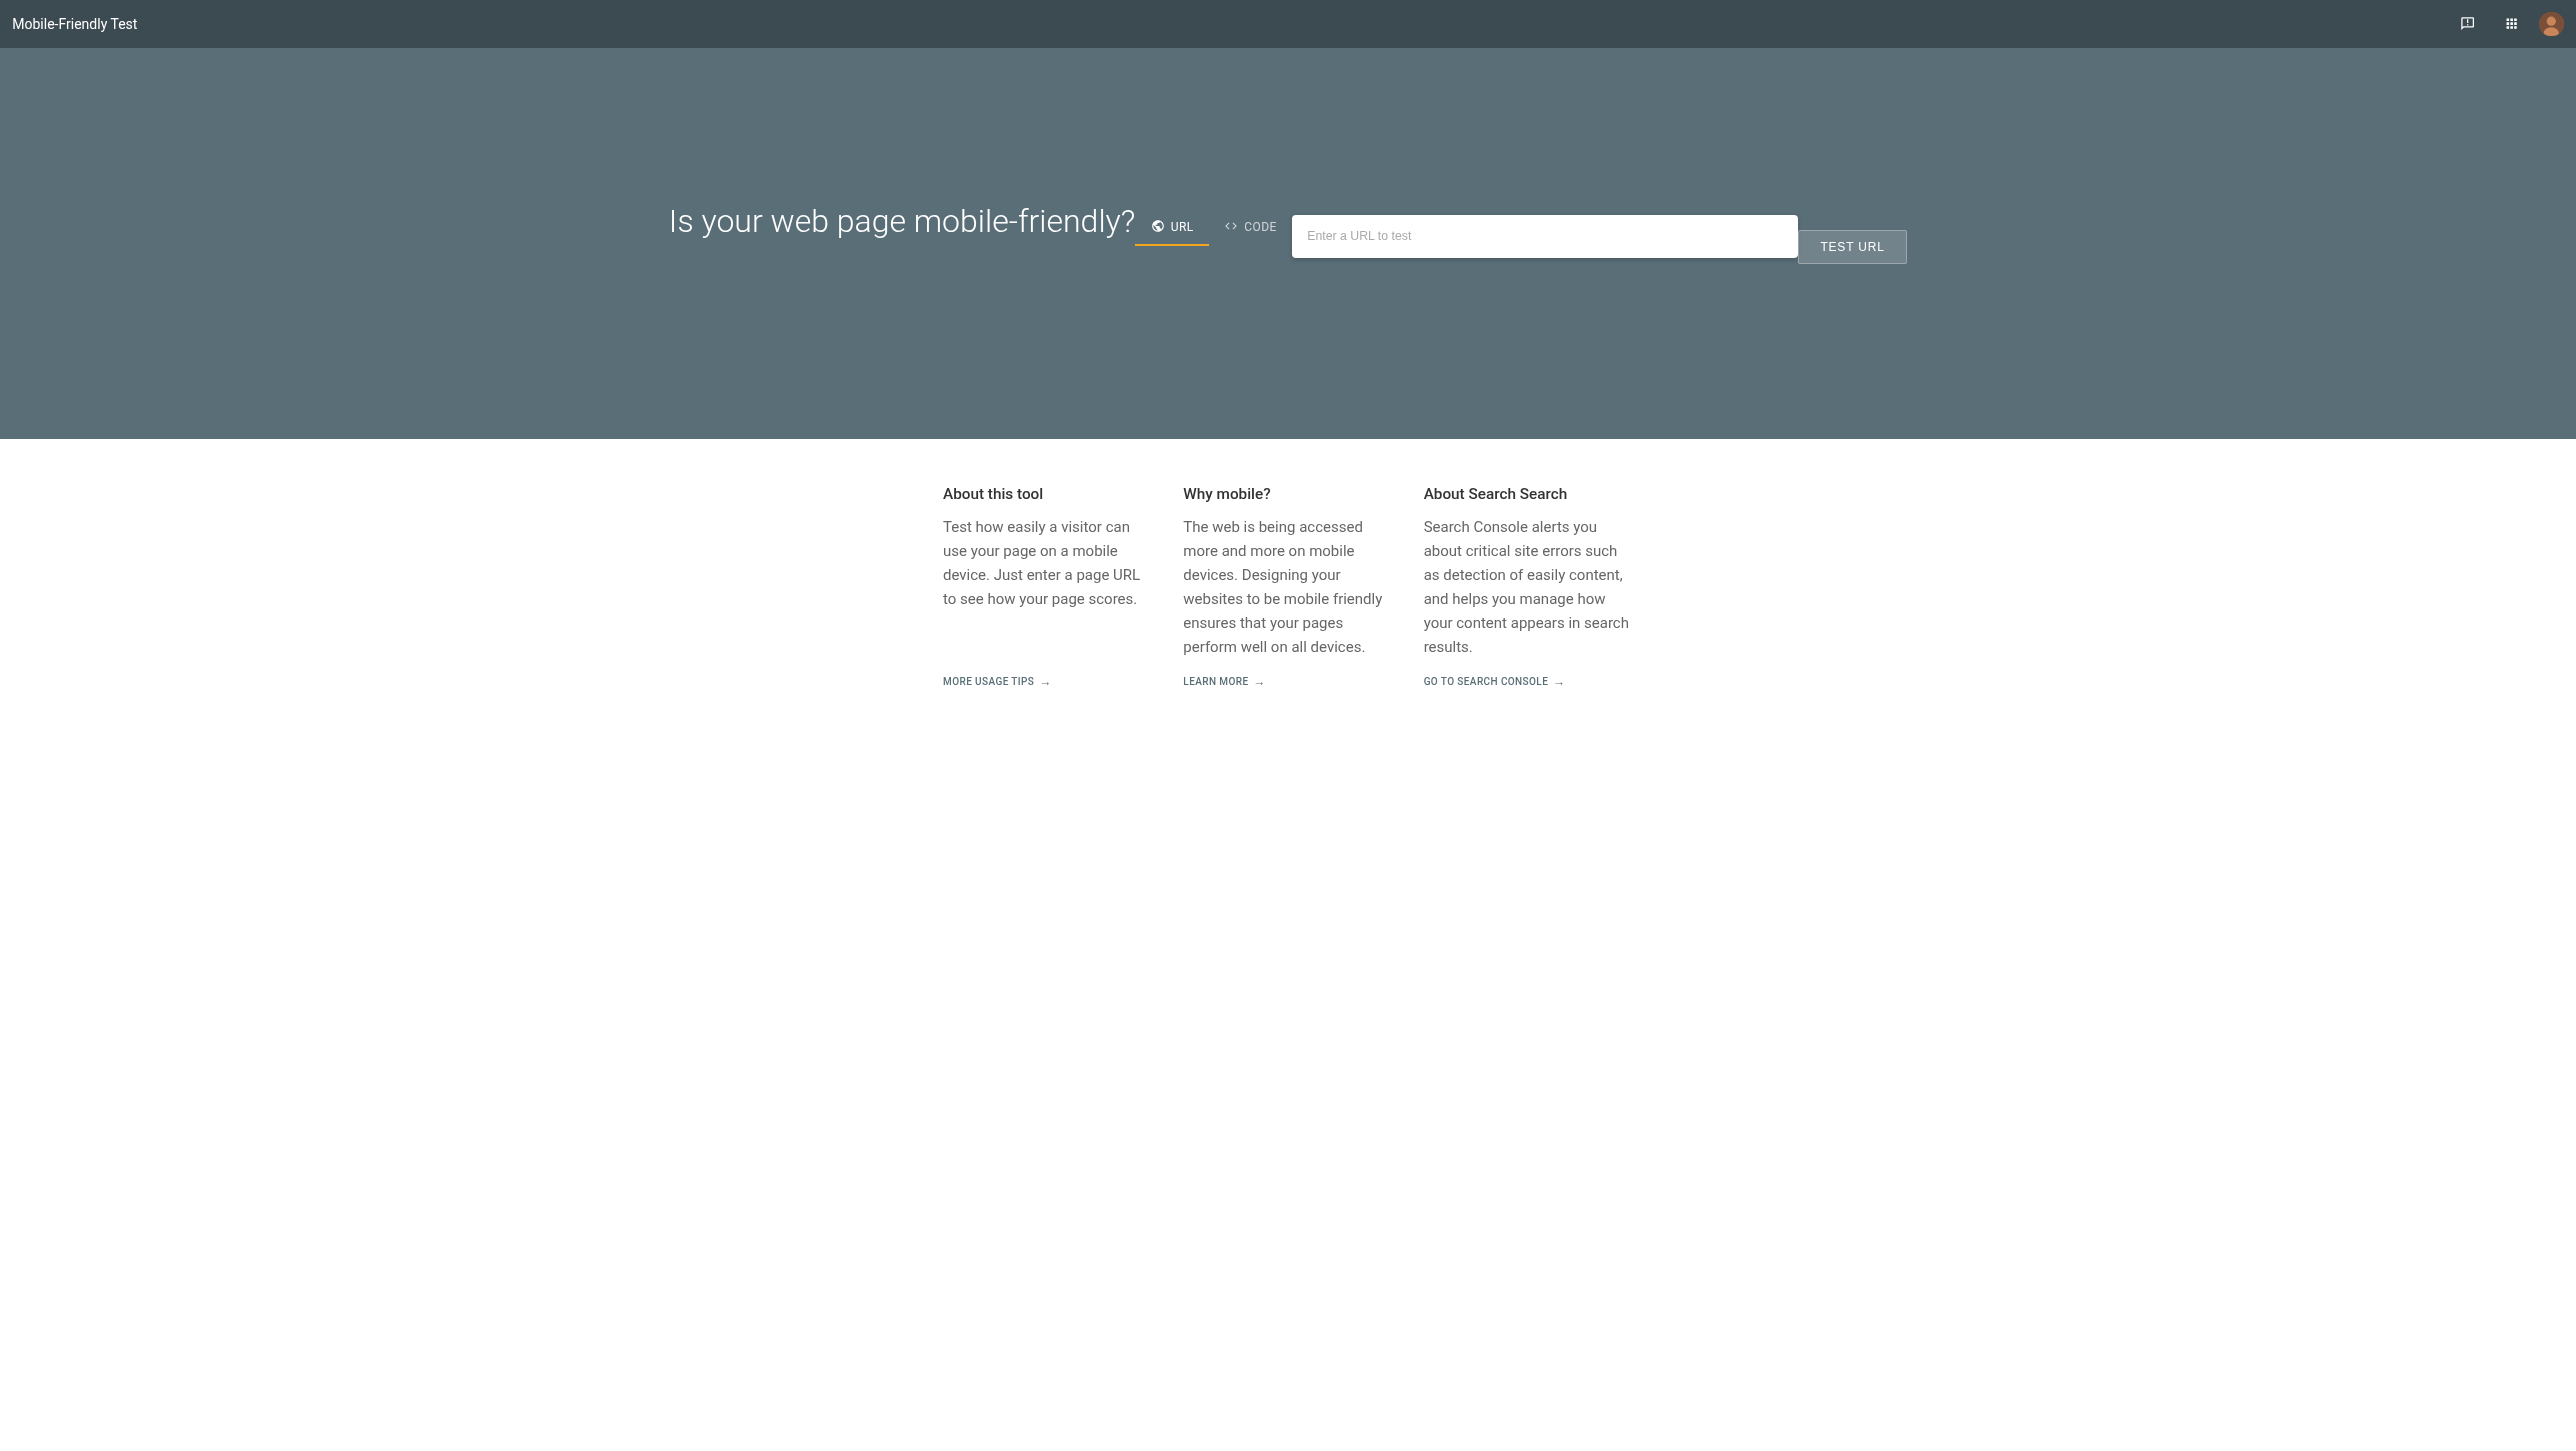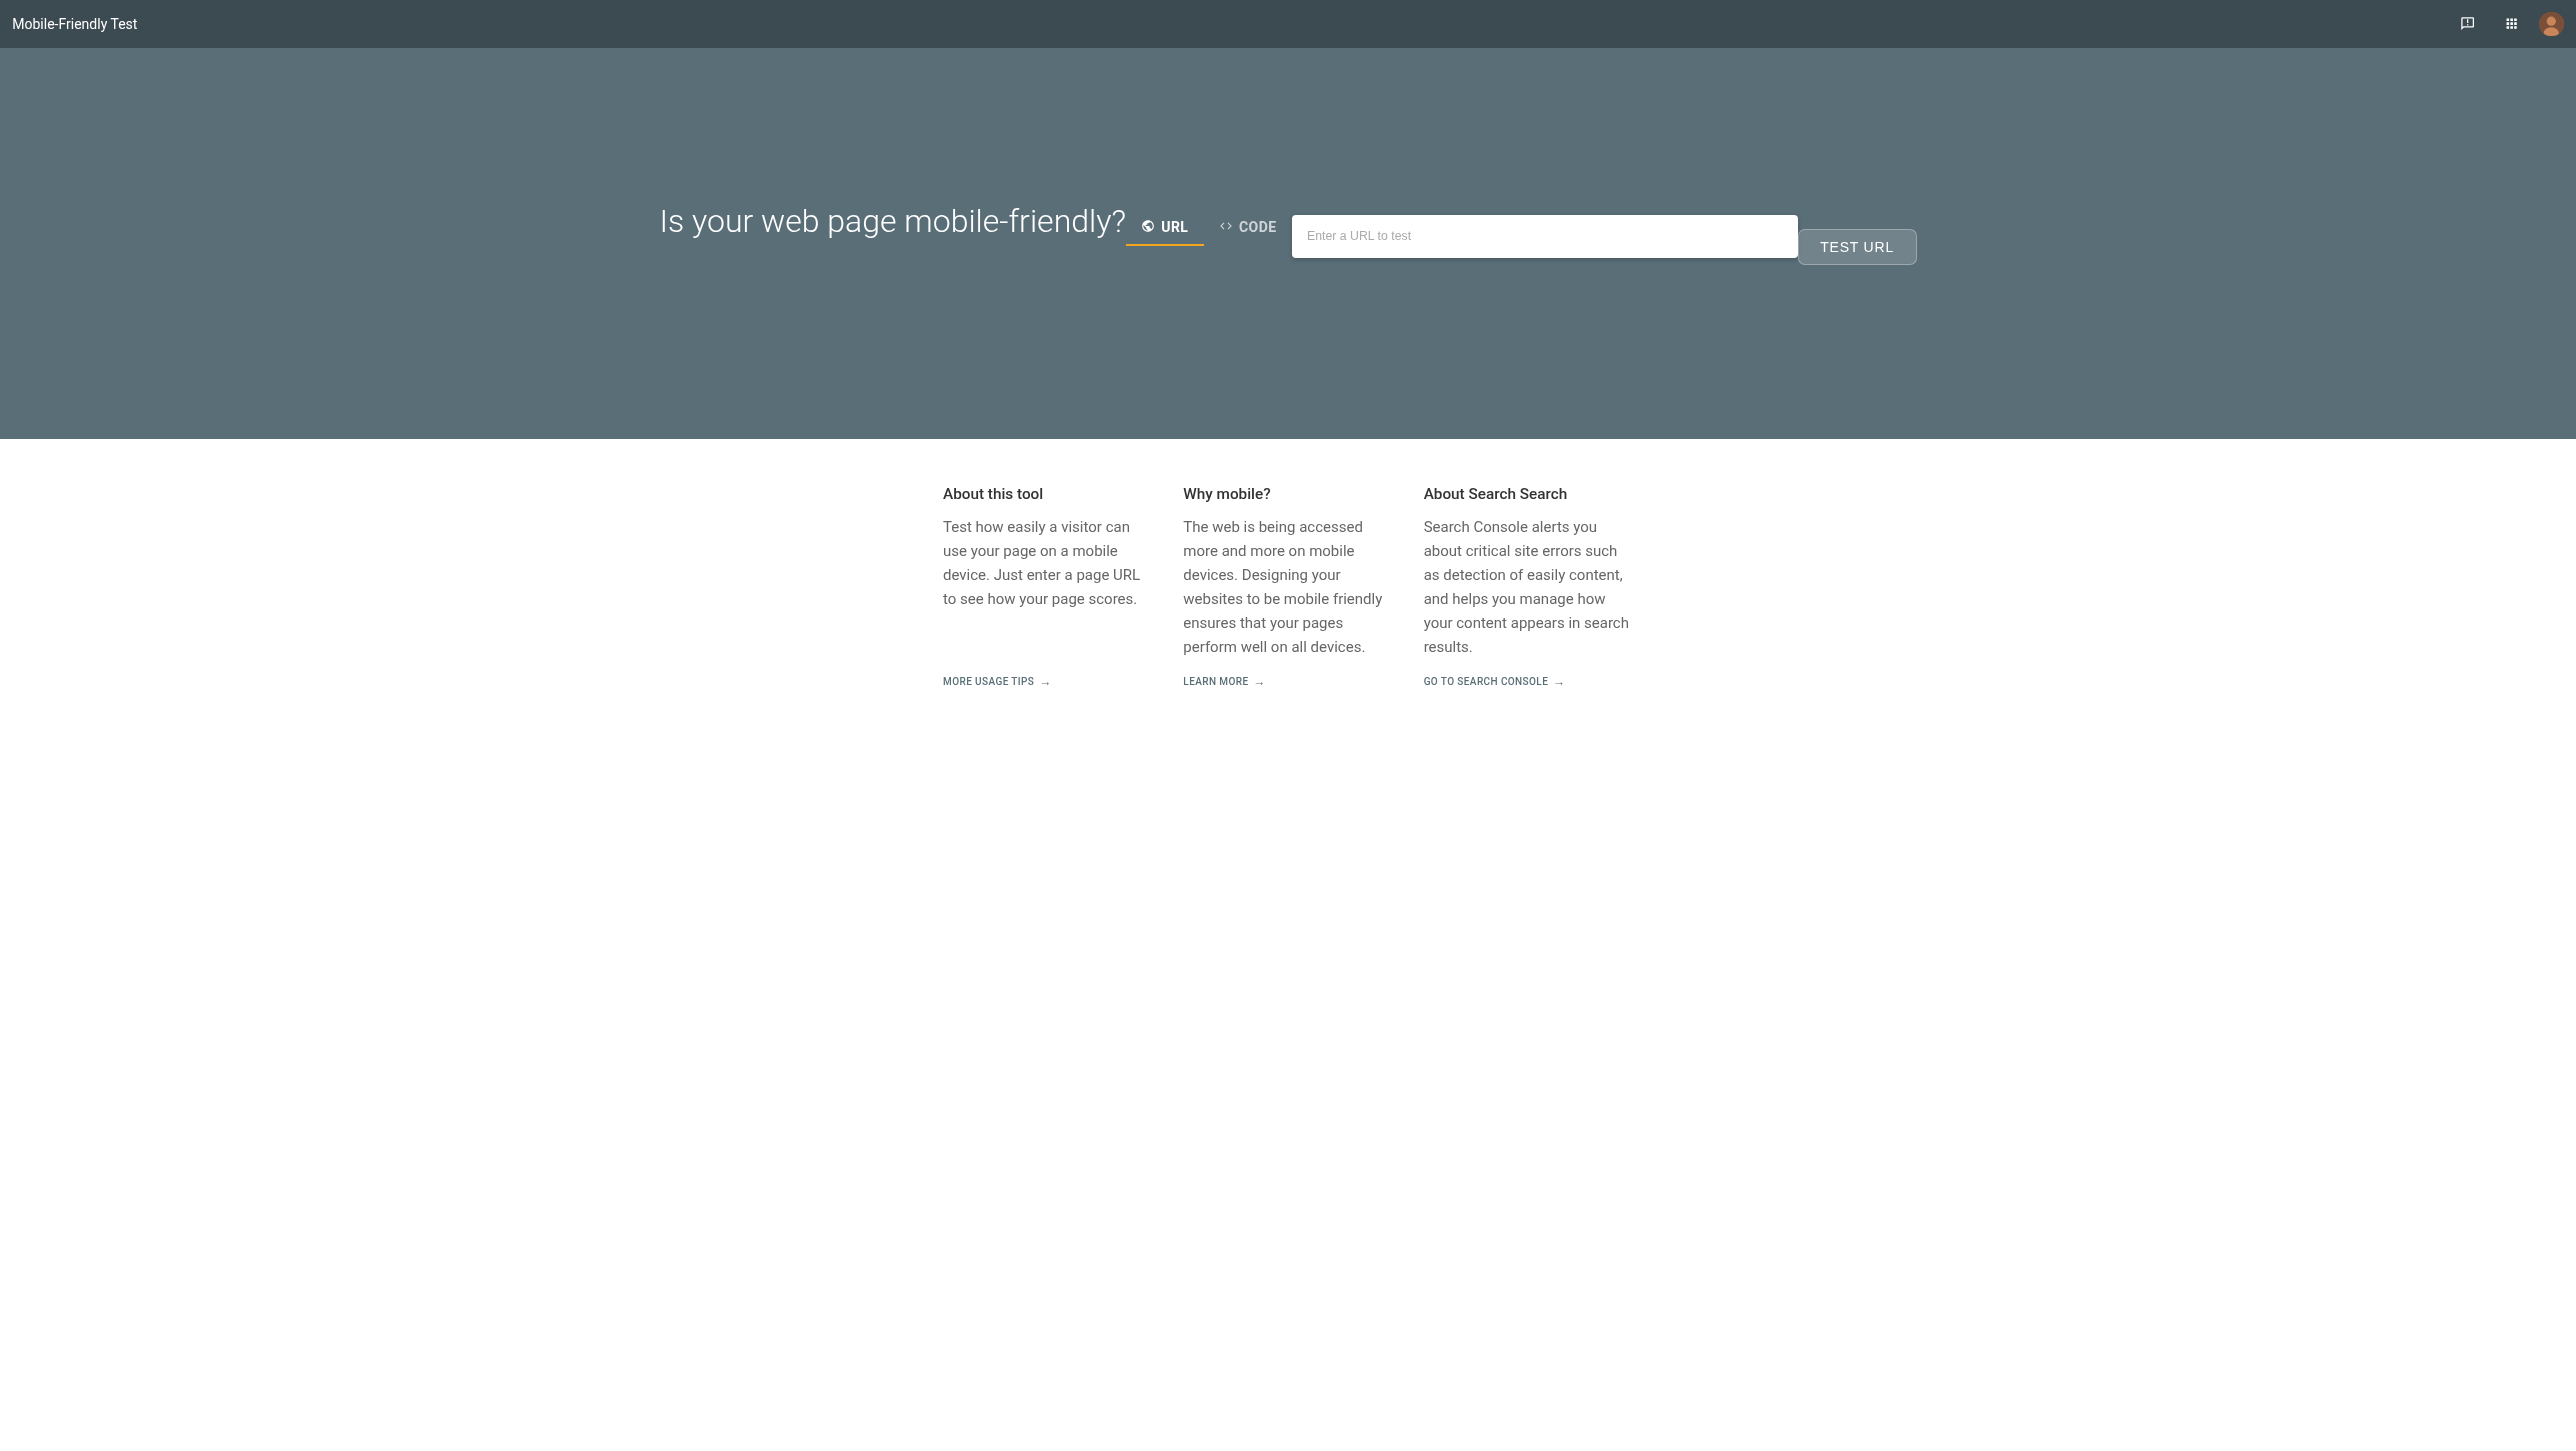--- a/index.html
+++ b/index.html
@@ -88,22 +88,22 @@
       margin-bottom: 15.3px;
     }
 
     .tab {
       display: flex;
       align-items: center;
       gap: 6.1px;
       padding: 7.7px 15.3px;
       cursor: pointer;
       color: rgba(255,255,255,0.7);
-      font-size: 14px;
-      font-weight: 700;
+      font-size: 12px;
+      font-weight: 400;
       letter-spacing: 0.4px;
       border-bottom: 2.3px solid transparent;
       text-transform: uppercase;
       position: relative;
     }
 
     .tab.active {
       color: #fff;
       border-bottom: 2.3px solid #f4a521;
     }
@@ -135,22 +135,22 @@
       color: #aaa;
     }
 
     
     .test-btn {
       margin-top: 22px;
       padding: 9.2px 21.5px;
       background: rgba(255,255,255,0.15);
       color: #fff;
       border: 0.8px solid rgba(255,255,255,0.3);
-      border-radius: 7px;
-      font-size: 14px;
+      border-radius: 2px;
+      font-size: 12px;
       font-weight: 500;
       letter-spacing: 0.8px;
       text-transform: uppercase;
       cursor: pointer;
     }
 
     
     .content {
       background: #fff;
       padding: 46px 15.3px 61px;

